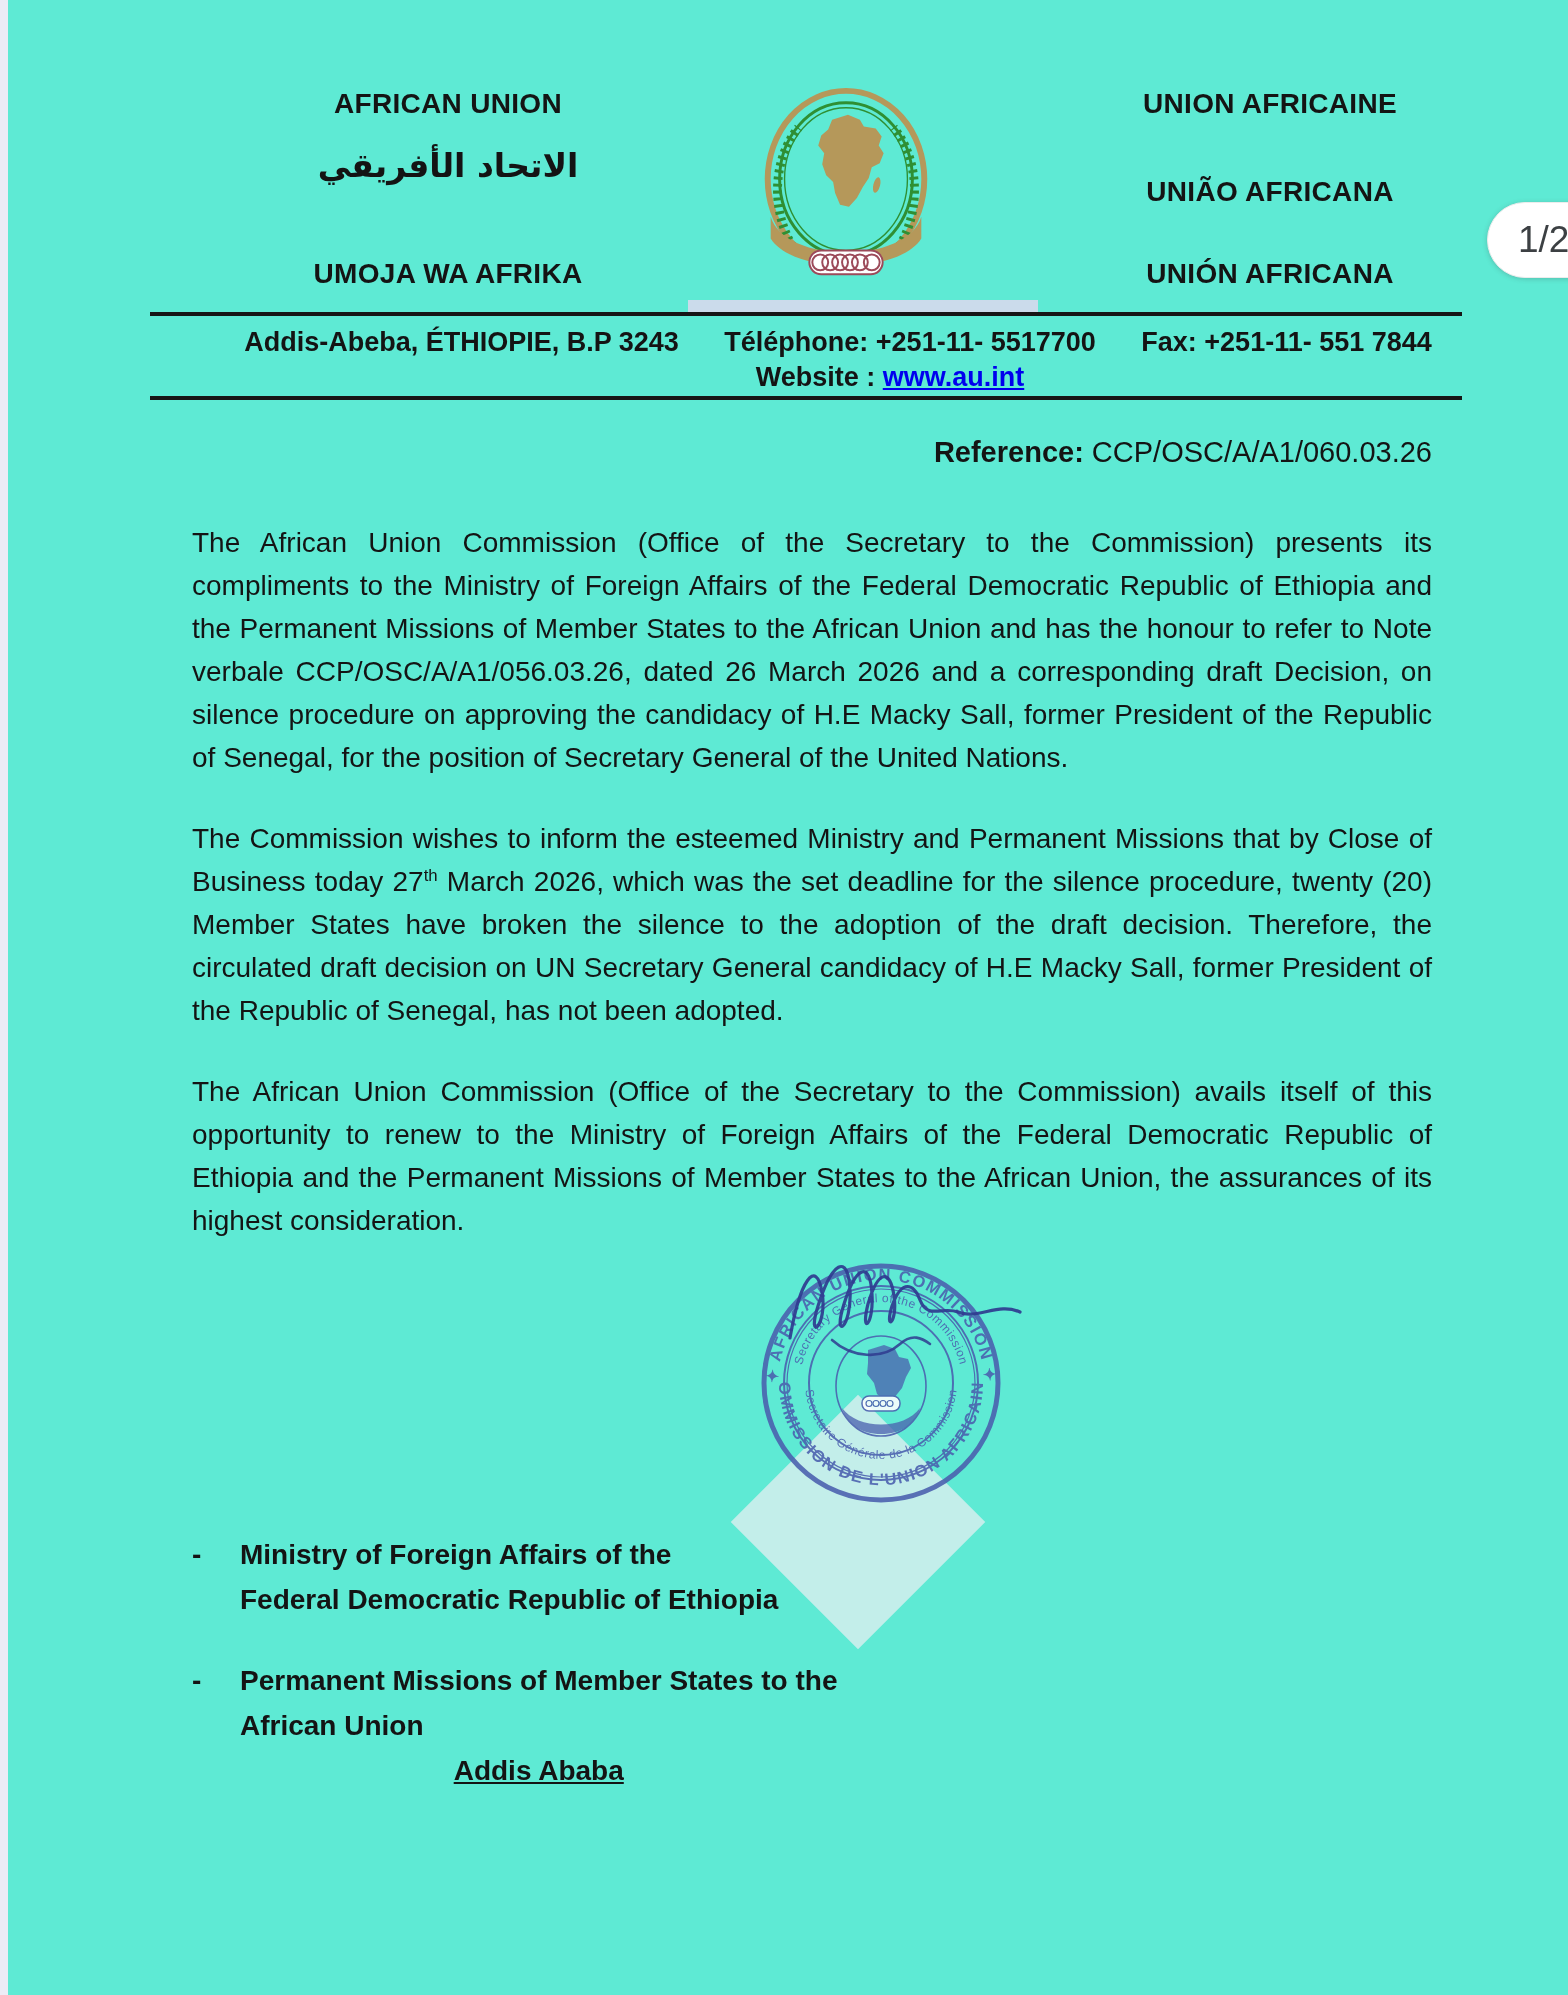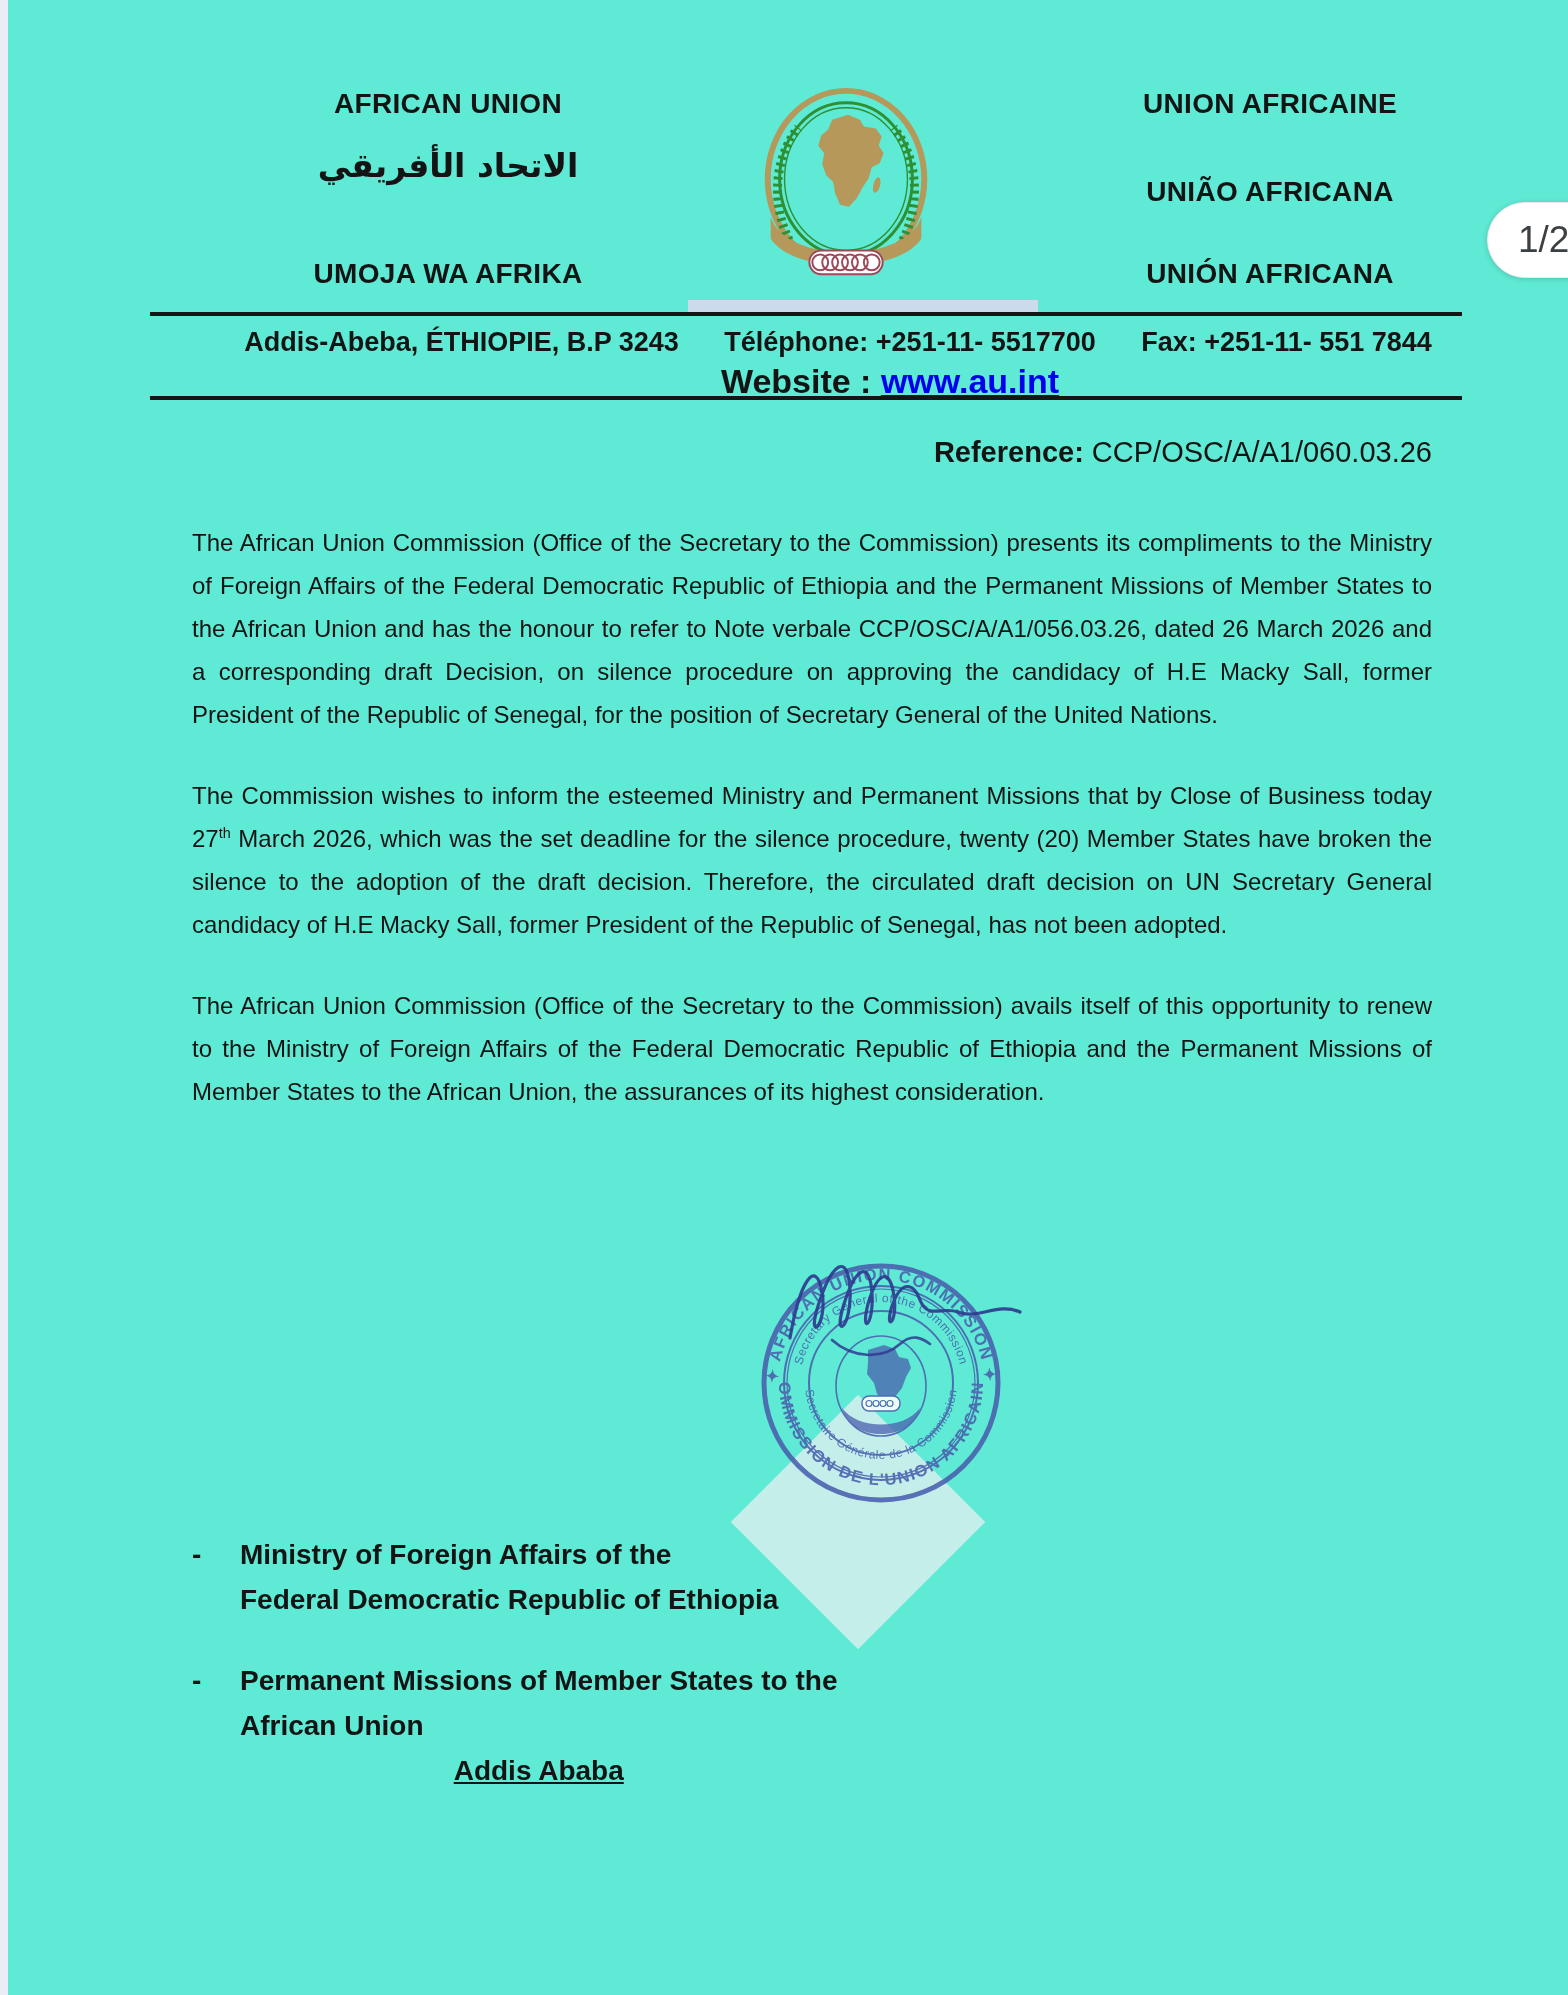--- a/index.html
+++ b/index.html
@@ -24,27 +24,27 @@
   
   .hcol { width:330px; text-align:center; font-weight:bold; font-size:28px; letter-spacing:.3px; }
   .arabic { font-family:"DejaVu Sans", sans-serif; font-size:33px; font-weight:bold; }
 
   .blue-bar { left:688px; top:300px; width:350px; height:14px; background:#cbdbeb; }
   .rule { left:150px; width:1312px; height:4px; background:#161616; }
 
   .contact-line { left:182px; top:327px; width:1312px; text-align:center; font-weight:bold; font-size:27px; }
   .contact-line .seg { display:inline-block; }
   .contact-line .seg + .seg { margin-left:38px; }
-  .website-line { left:190px; top:362px; width:1312px; text-align:center; font-weight:bold; font-size:34px; transform:translateX(44px); }
+  .website-line { left:190px; top:362px; width:1312px; text-align:center; font-weight:bold; font-size:27px; transform:translateX(44px); }
   .weblink { color:#0000ee; text-decoration:underline; cursor:pointer; }
 
   .letter { left:192px; top:436px; width:1240px; }
   .reference { text-align:right; font-size:29px; margin-bottom:52px; }
   .reference .lbl { font-weight:bold; }
-  .letter p { font-size:24px; line-height:43px; text-align:justify; margin:0 0 38px 0; }
+  .letter p { font-size:28px; line-height:43px; text-align:justify; margin:0 0 38px 0; }
   .letter p sup { font-size:60%; vertical-align:super; line-height:0; }
 
   .diamond { left:768px; top:1432px; width:180px; height:180px; background:#eef0f4; opacity:.7; transform:rotate(45deg); }
   .stamp-wrap { left:756px; top:1258px; width:250px; height:250px; }
   .sig-wrap { left:772px; top:1240px; width:260px; height:135px; }
   .date-line { right:136px; top:1350px; font-weight:bold; font-size:29px; }
 
   .dist { left:192px; top:1532px; width:1000px; font-weight:bold; font-size:28px; line-height:45px; }
   .dist-item { display:flex; }
   .dist-item + .dist-item { margin-top:36px; }

